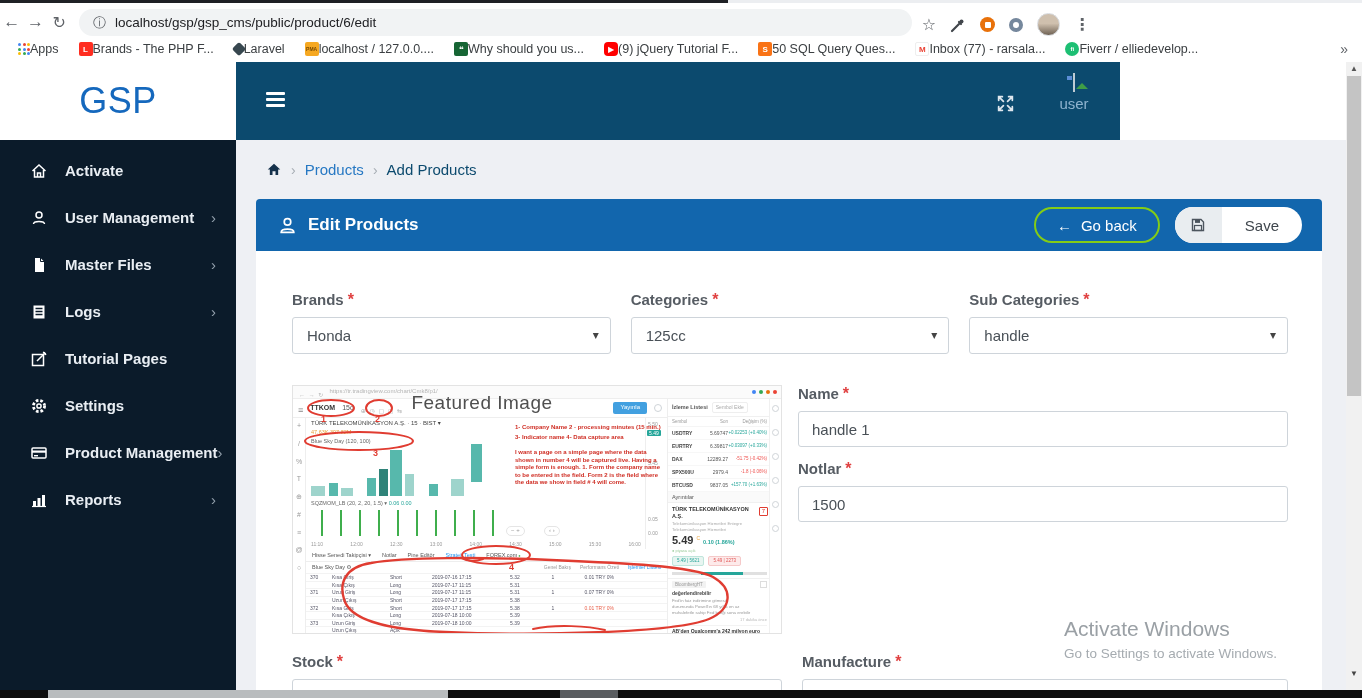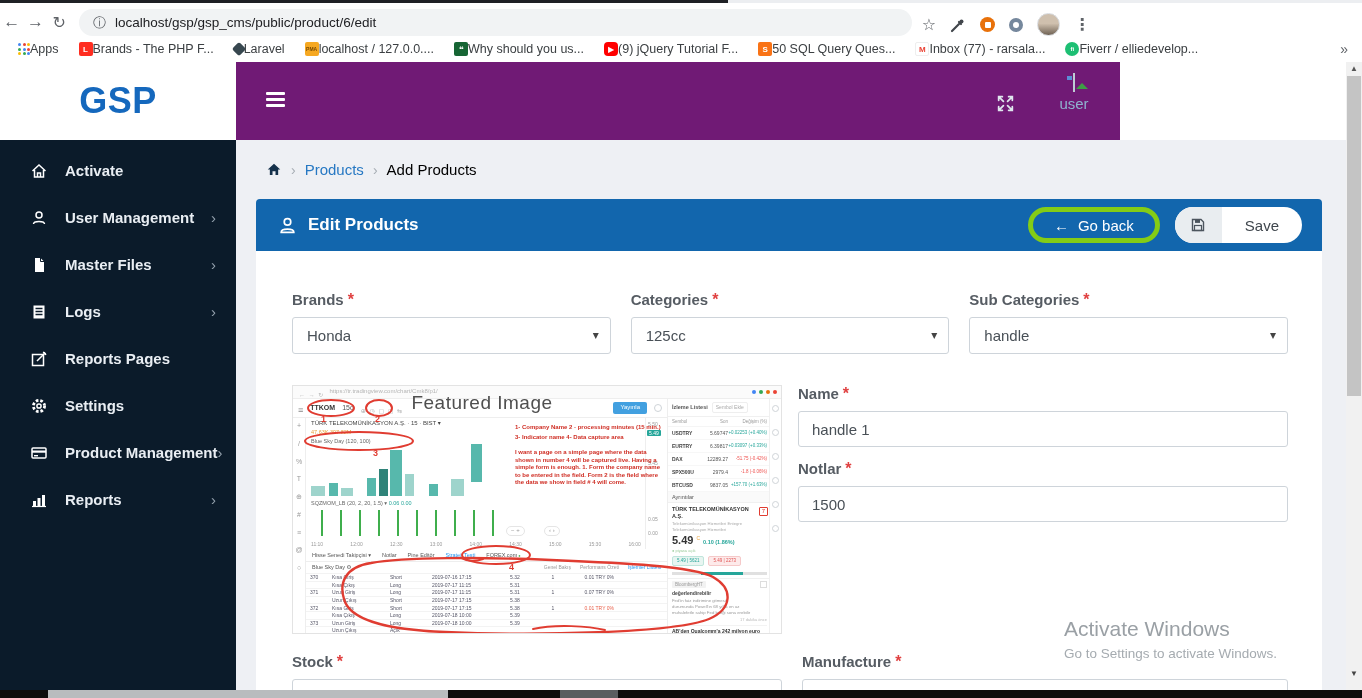--- a/index.html
+++ b/index.html
@@ -34,53 +34,53 @@
 .apps-grid i{background:#5f6368;border-radius:50%}
 .apps-grid i:nth-child(1){background:#4285f4}.apps-grid i:nth-child(2){background:#ea4335}
 .apps-grid i:nth-child(3){background:#fbbc04}.apps-grid i:nth-child(4){background:#34a853}
 .apps-grid i:nth-child(5){background:#4285f4}.apps-grid i:nth-child(6){background:#ea4335}
 .apps-grid i:nth-child(7){background:#fbbc04}.apps-grid i:nth-child(8){background:#34a853}
 .apps-grid i:nth-child(9){background:#4285f4}
 .bm-overflow{margin-left:auto;margin-right:14px;color:#5f6368;font-size:14px}
 .bm-overflow::after{content:"»"}
 
 
-#topnav{position:absolute;left:236px;top:62px;width:884px;height:78px;background:#701a75;z-index:10}
+#topnav{position:absolute;left:236px;top:62px;width:884px;height:78px;background:#0c4a6e;z-index:10}
 #burger{position:absolute;left:30px;top:30px;width:19px;height:15px;display:flex;flex-direction:column;justify-content:space-between}
 #burger i{display:block;height:3px;background:#fff;border-radius:1px}
 #expand-ic{position:absolute;right:104px;top:31px}
 #user-block{position:absolute;right:16px;top:12px;width:60px;text-align:center}
 .broken-img{width:18px;height:15px;background:#fff;border:1px solid #bfccd4;margin:0 auto;position:relative;overflow:hidden}
 .broken-img::before{content:"";position:absolute;left:2px;bottom:2px;border-left:6px solid transparent;border-right:6px solid transparent;border-bottom:6px solid #3f9d46}
 .broken-img::after{content:"";position:absolute;right:2px;top:2px;width:5px;height:4px;background:#5b8dd6}
 #user-block .lbl{display:block;margin-top:3px;font-size:15px;color:#8fb3cf}
 
 
 #sidebar{position:absolute;left:0;top:62px;width:236px;height:636px;background:#0b1b2a;z-index:10}
 #logo{height:78px;background:#fff;display:flex;align-items:center;justify-content:center}
-#logo span{font-size:36px;font-weight:bold;color:#1568bd;letter-spacing:.5px}
+#logo span{font-size:36px;font-weight:normal;color:#1568bd;letter-spacing:.5px}
 #menu{padding-top:7px}
 .mi{height:47px;display:flex;align-items:center;padding:0 20px 0 30px;cursor:pointer}
 .mi .ic{width:18px;height:18px;margin-right:17px;flex:0 0 auto;display:flex;align-items:center;justify-content:center}
 .mi .txt{font-size:15px;font-weight:bold;color:#e9eef3;white-space:nowrap}
 .mi .chev{margin-left:auto;color:#94a1ad;font-size:15px}
 .mi .chev::after{content:"›"}
 
 
 #content{position:absolute;left:236px;top:140px;width:1110px;height:550px;background:#eef0f4;overflow:hidden;z-index:5}
 #breadcrumb{display:flex;align-items:center;gap:9px;padding:21px 0 0 30px}
 #breadcrumb .sep{color:#a7adb4;font-size:14px}
 #breadcrumb .sep::after{content:"›"}
 #breadcrumb .lnk{font-size:15px;color:#2678c3;cursor:pointer}
-#breadcrumb .cur{font-size:15px;color:#000000}
+#breadcrumb .cur{font-size:15px;color:#0c4a6e}
 #card{margin:21px 24px 0 20px;width:1066px}
 #card-head{height:52px;background:#1266ad;border-radius:4px 4px 0 0;display:flex;align-items:center;padding:0 20px 0 22px}
 #card-head .title{margin-left:11px;font-size:17px;font-weight:bold;color:#fff}
 #head-btns{margin-left:auto;display:flex;align-items:center;gap:15px}
-#goback{height:36px;border:5px solid #84cc16;border-radius:18px;background:transparent;display:flex;align-items:center;gap:9px;padding:0 21px;color:#fff;font-size:15px;cursor:pointer}
+#goback{height:36px;border:2px solid #84cc16;border-radius:18px;background:transparent;display:flex;align-items:center;gap:9px;padding:0 21px;color:#fff;font-size:15px;cursor:pointer}
 #goback .arr::after{content:"←";font-weight:bold;font-size:15px}
 #savebtn{height:36px;background:#fff;border-radius:18px;display:flex;align-items:stretch;overflow:hidden;cursor:pointer}
 #savebtn .seg-ic{width:47px;background:#e9edf0;display:flex;align-items:center;justify-content:center}
 #savebtn .seg-tx{display:flex;align-items:center;padding:0 23px;font-size:15px;color:#3f464d}
 #card-body{background:#fff;padding:40px 34px 30px 36px;min-height:520px}
 .lbl-row{font-size:15px;font-weight:bold;color:#565c63}
 .req{color:#e04040;margin-left:4px;font-weight:bold}
 .grid3{display:grid;grid-template-columns:repeat(3,1fr);gap:20px}
 .sel{margin-top:8px;height:37px;border:1px solid #ced4da;border-radius:3px;background:#fff;display:flex;align-items:center;padding:0 26px 0 14px;position:relative;font-size:15px;color:#495057;cursor:pointer}
 .sel::after{content:"▾";position:absolute;right:11px;top:10px;font-size:12px;color:#444}
@@ -346,21 +346,21 @@
       <span class="txt">Logs</span>
       <span class="chev"></span>
     </div>
     <div class="mi">
       <span class="ic">
           <svg width="18" height="18" viewBox="0 0 18 18">
             <rect x="2.5" y="4.5" width="11" height="11" stroke="#fff" stroke-width="1.5" fill="none"></rect>
             <path d="M7 11 L15 3 M15 3 L13 2.2 M15 3 L15.8 5" stroke="#fff" stroke-width="1.5" fill="none"></path>
           </svg>
         </span>
-      <span class="txt">Reports Pages</span>
+      <span class="txt">Tutorial Pages</span>
     </div>
     <div class="mi">
       <span class="ic">
           <svg width="18" height="18" viewBox="0 0 18 18">
             <circle cx="9" cy="9" r="5.6" fill="none" stroke="#fff" stroke-width="2.8" stroke-dasharray="2.6 1.9"></circle>
             <circle cx="9" cy="9" r="2.1" fill="none" stroke="#fff" stroke-width="1.5"></circle>
           </svg>
         </span>
       <span class="txt">Settings</span>
     </div>

